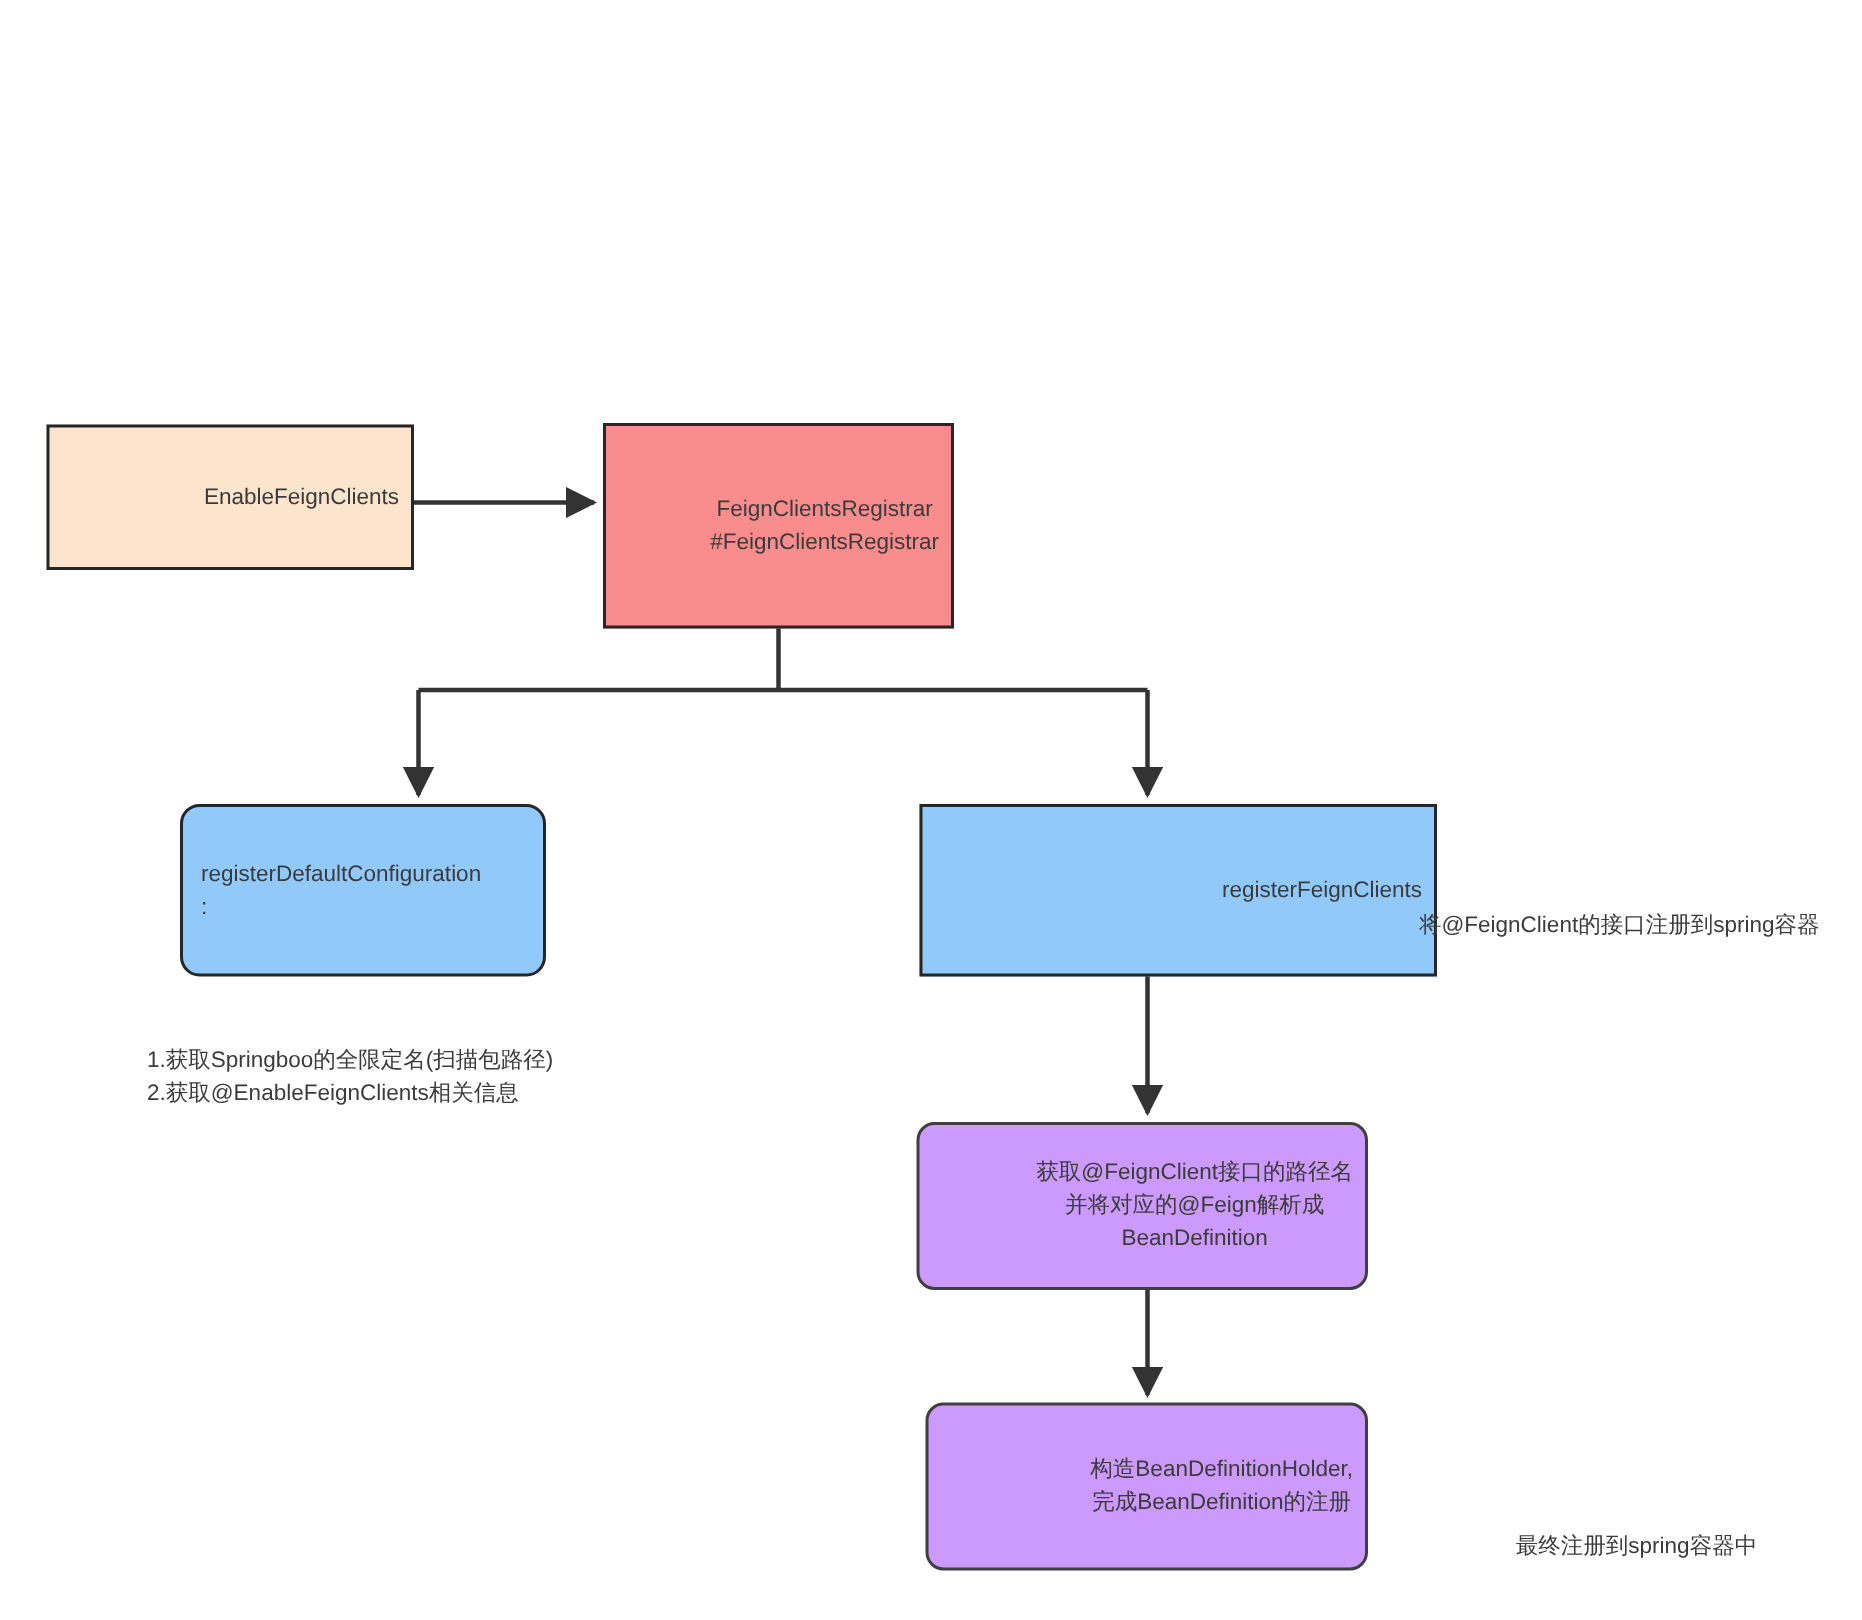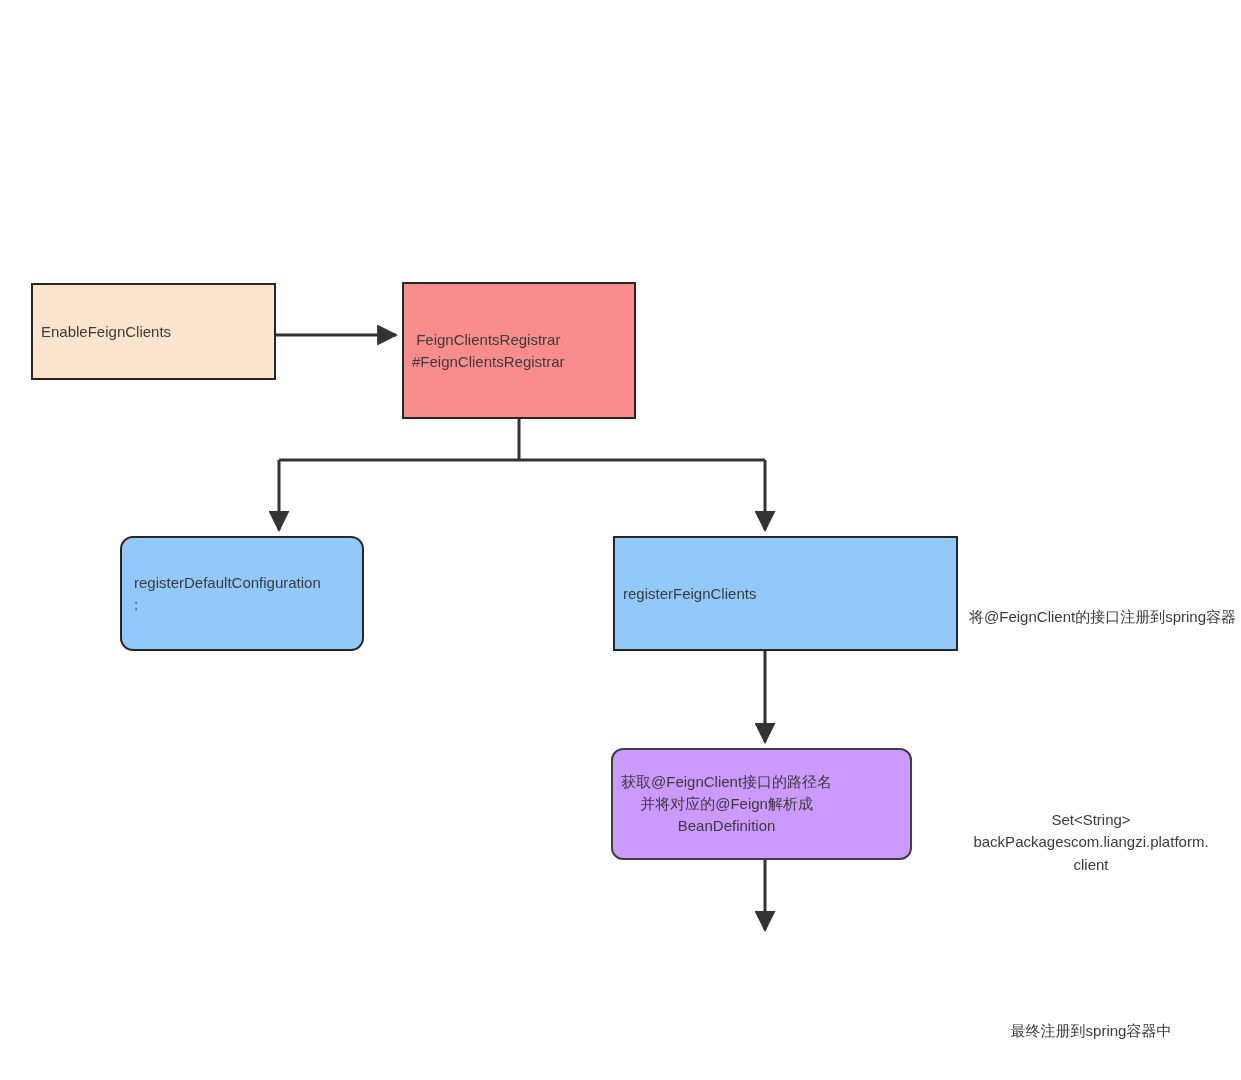--- a/index.html
+++ b/index.html
@@ -26,21 +26,21 @@
     width: 1241px;
     height: 1080px;
     pointer-events: none;
   }
   .node {
     position: absolute;
     box-sizing: border-box;
     border: 2px solid #262626;
     display: flex;
     align-items: center;
-    justify-content: flex-start;
+    justify-content: flex-end;
     text-align: center;
     font-size: 15px;
     line-height: 1.45;
     color: #3b3b3b;
     white-space: pre-line;
     padding: 4px 8px;
   }
   .node-orange { background: #fce4cd; }
   .node-red    { background: #f98d8d; }
   .node-blue   { background: #92c9fb; }
@@ -70,21 +70,21 @@
   }
 
   .caption {
     position: absolute;
     font-size: 15px;
     line-height: 1.5;
     color: #3b3b3b;
     white-space: pre-line;
   }
   .caption.center { text-align: center; }
-  .caption.left   { text-align: right; }
+  .caption.left   { text-align: left; }
 </style>
 </head>
 <body>
 
 <div id="canvas">
 
   <svg id="edges" viewBox="0 0 1241 1080" width="1241" height="1080" xmlns="http://www.w3.org/2000/svg">
     <defs>
       <marker id="arrow" viewBox="0 0 10 10" refX="9" refY="5" markerWidth="7" markerHeight="7" orient="auto-start-reverse">
         <path d="M 0 0 L 10 5 L 0 10 z" fill="#333333"></path>
@@ -118,39 +118,42 @@
   <div class="node node-red" style="left:402px; top:282px; width:234px; height:137px;">
     <span>FeignClientsRegistrar
 #FeignClientsRegistrar</span>
   </div>
 
   <div class="node node-blue align-left" style="left:120px; top:536px; width:244px; height:115px;">
     <span>registerDefaultConfiguration
 :</span>
   </div>
 
+  <div class="caption left" style="left:98px; top:673px; width:360px;">
+    <span>1.获取Springboo的全限定名(扫描包路径)
+2.获取@EnableFeignClients相关信息</span>
+  </div>
 
   <div class="node node-blue" style="left:613px; top:536px; width:345px; height:115px;">
     <span>registerFeignClients</span>
   </div>
 
   <div class="caption left" style="left:946px; top:583px; width:290px;">
     <span>将@FeignClient的接口注册到spring容器</span>
   </div>
 
   <div class="node node-purple" style="left:611px; top:748px; width:301px; height:112px;">
     <span>获取@FeignClient接口的路径名
 并将对应的@Feign解析成
 BeanDefinition</span>
   </div>
 
-  <div class="caption center" style="left:946px; top:786px; width:290px;">
-    <span>Set&lt;String&gt;
-backPackagescom.liangzi.platform.
-client</span>
+
+  <div class="node node-purple" style="left:617px; top:935px; width:295px; height:112px;">
+    <span>构造BeanDefinitionHolder,
+完成BeanDefinition的注册</span>
   </div>
-
 
   <div class="caption center" style="left:946px; top:997px; width:290px;">
     <span>最终注册到spring容器中</span>
   </div>
 
 </div>
 
 </body></html>

